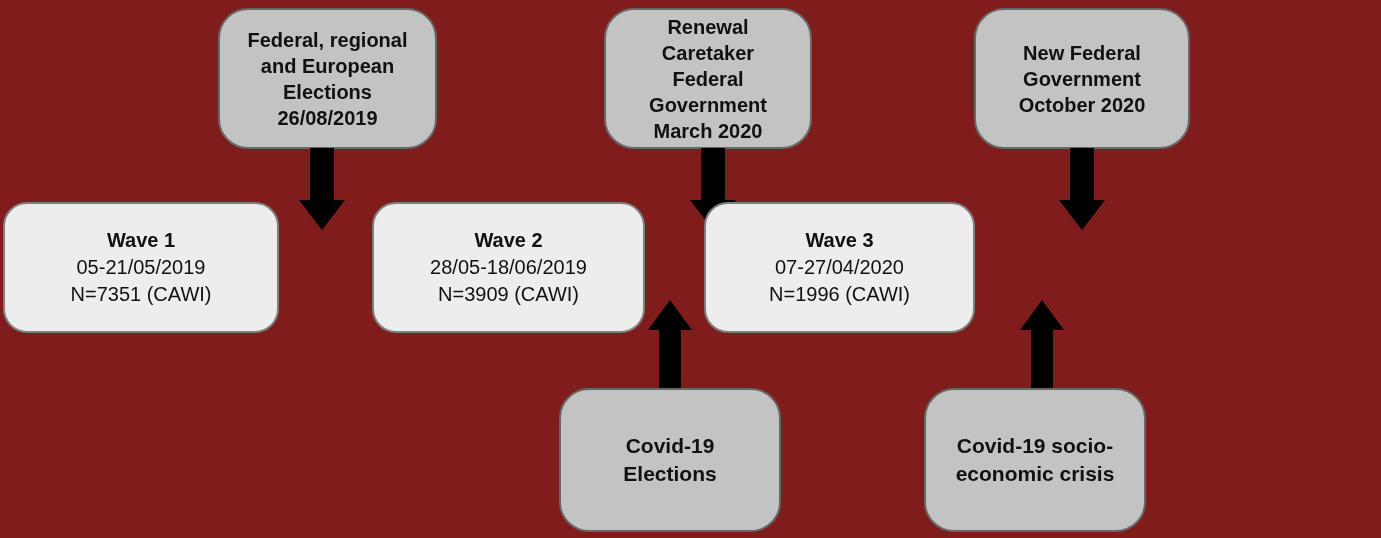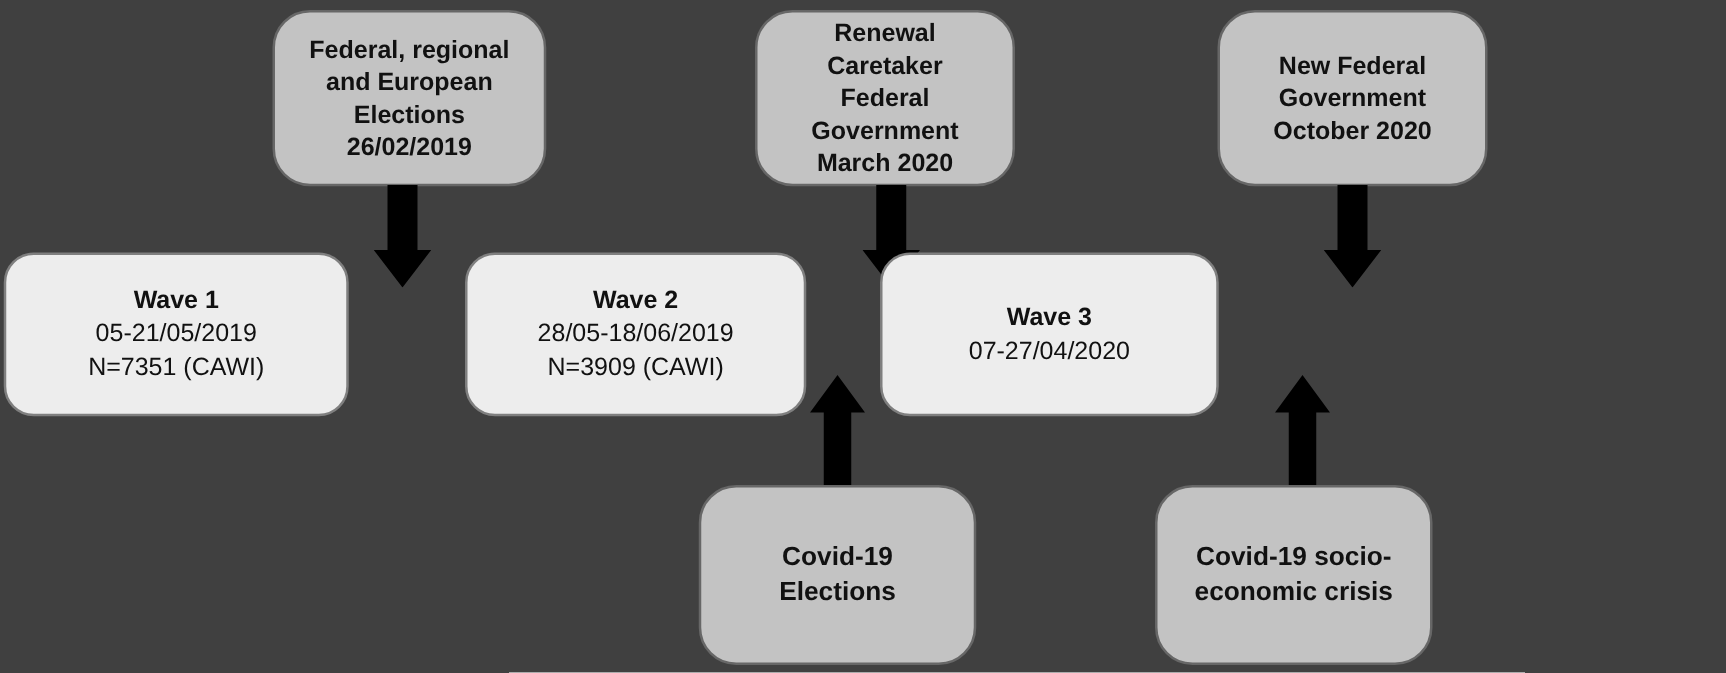--- a/index.html
+++ b/index.html
@@ -1,20 +1,20 @@
 <!DOCTYPE html>
 <html style="--event-fill: #c3c3c3; --event-border: #676767; --wave-fill: #ededed; --wave-border: #7f7f7f; --arrow-color: #000000;"><head>
 <meta charset="utf-8">
 <style>
   html, body { margin: 0; padding: 0; background: #ffffff; }
   .canvas {
     position: relative;
     width: 1381px;
     height: 538px;
-    background: #404040;
+    background: #7f1d1d;
     overflow: hidden;
     font-family: "Liberation Sans", sans-serif;
     color: #111111;
   }
   .box {
     position: absolute;
     box-sizing: border-box;
     display: flex;
     flex-direction: column;
     align-items: center;
@@ -62,21 +62,21 @@
 </head>
 <body>
 
 <div class="canvas">
 
   <div class="box event" id="ev-top-0">
     <div>
         <div>Federal, regional</div>
         <div>and European</div>
         <div>Elections</div>
-        <div>26/02/2019</div>
+        <div>26/08/2019</div>
       </div>
   </div>
   <div class="box event" id="ev-top-1">
     <div>
         <div>Renewal</div>
         <div>Caretaker</div>
         <div>Federal</div>
         <div>Government</div>
         <div>March 2020</div>
       </div>
@@ -111,20 +111,21 @@
     <div>N=7351 (CAWI)</div>
   </div>
   <div class="box wave" id="wave-1">
     <div class="wave-title">Wave 2</div>
     <div>28/05-18/06/2019</div>
     <div>N=3909 (CAWI)</div>
   </div>
   <div class="box wave" id="wave-2">
     <div class="wave-title">Wave 3</div>
     <div>07-27/04/2020</div>
+    <div>N=1996 (CAWI)</div>
   </div>
 
   <div class="arrow" id="arr-up-0">
     <svg width="44" height="89" viewBox="0 0 44 89">
         <polygon points="22,0 44,30 33,30 33,89 11,89 11,30 0,30"></polygon>
       </svg>
   </div>
   <div class="arrow" id="arr-up-1">
     <svg width="44" height="89" viewBox="0 0 44 89">
         <polygon points="22,0 44,30 33,30 33,89 11,89 11,30 0,30"></polygon>

